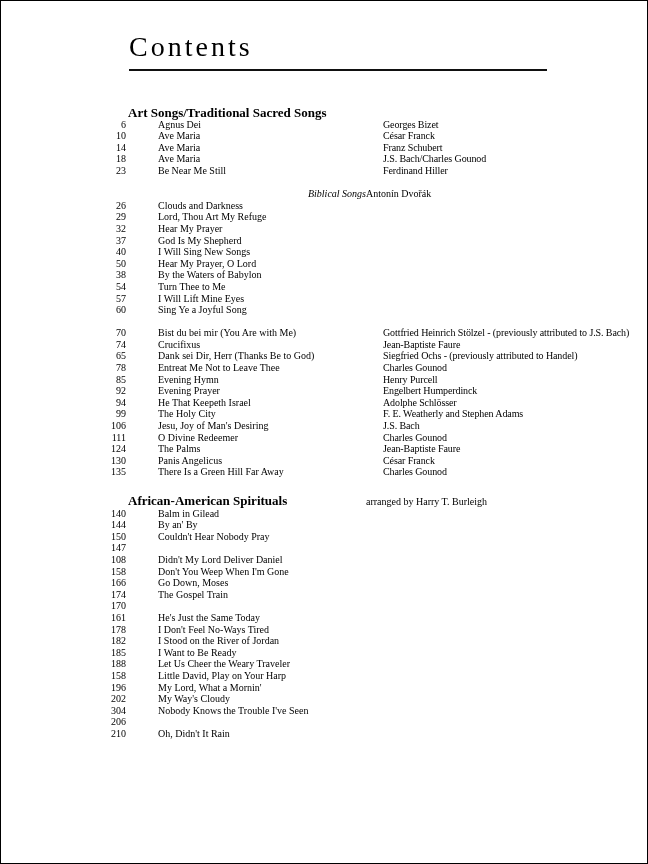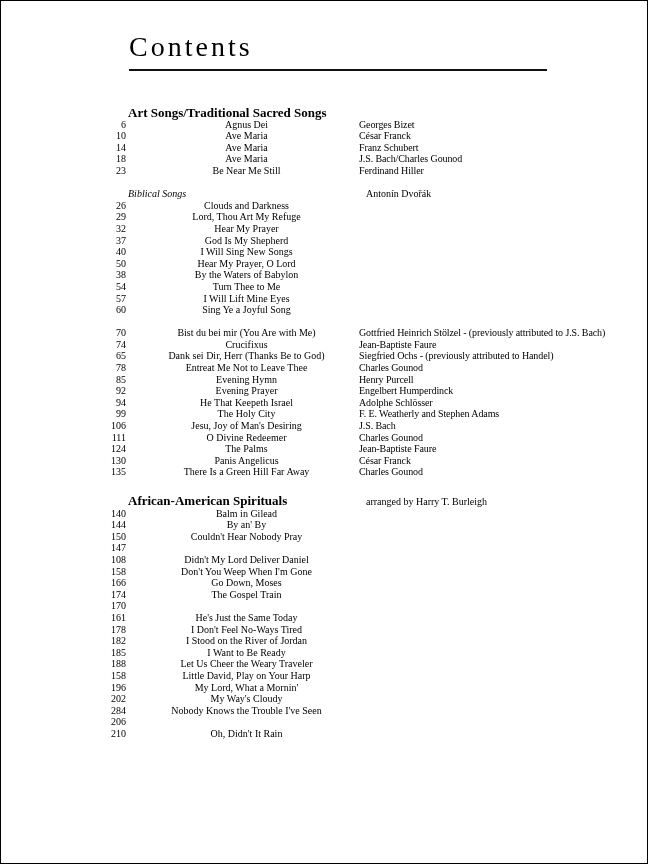--- a/index.html
+++ b/index.html
@@ -51,37 +51,37 @@
   .hlabel {
     margin-left: 30px;
     flex: 0 0 238px;
   }
   .hrow.heading .hlabel {
     font-weight: bold;
     font-size: 13px;
   }
   .hrow.subheading .hlabel {
     font-style: italic;
+    text-align: right;
   }
   .hnote {
     flex: 1;
     white-space: nowrap;
   }
   .row {
     display: flex;
   }
   .num {
     flex: 0 0 28px;
     text-align: right;
   }
   .song {
-    margin-left: 8px;
+    margin-left: 32px;
     flex: 0 0 225px;
     white-space: nowrap;
-    text-align: center;
   }
   .composer {
     flex: 1;
     white-space: nowrap;
     letter-spacing: -0.1px;
   }
   .gap {
     height: 11.6px;
   }
   .gap.large {
@@ -301,21 +301,21 @@
       </div>
       <div class="row">
         <span class="num">196</span>
         <span class="song">My Lord, What a Mornin'</span>
       </div>
       <div class="row">
         <span class="num">202</span>
         <span class="song">My Way's Cloudy</span>
       </div>
       <div class="row">
-        <span class="num">284</span>
+        <span class="num">304</span>
         <span class="song">Nobody Knows the Trouble I've Seen</span>
       </div>
       <div class="row">
         <span class="num">206</span>
       </div>
       <div class="row">
         <span class="num">210</span>
         <span class="song">Oh, Didn't It Rain</span>
       </div>
     </div>

